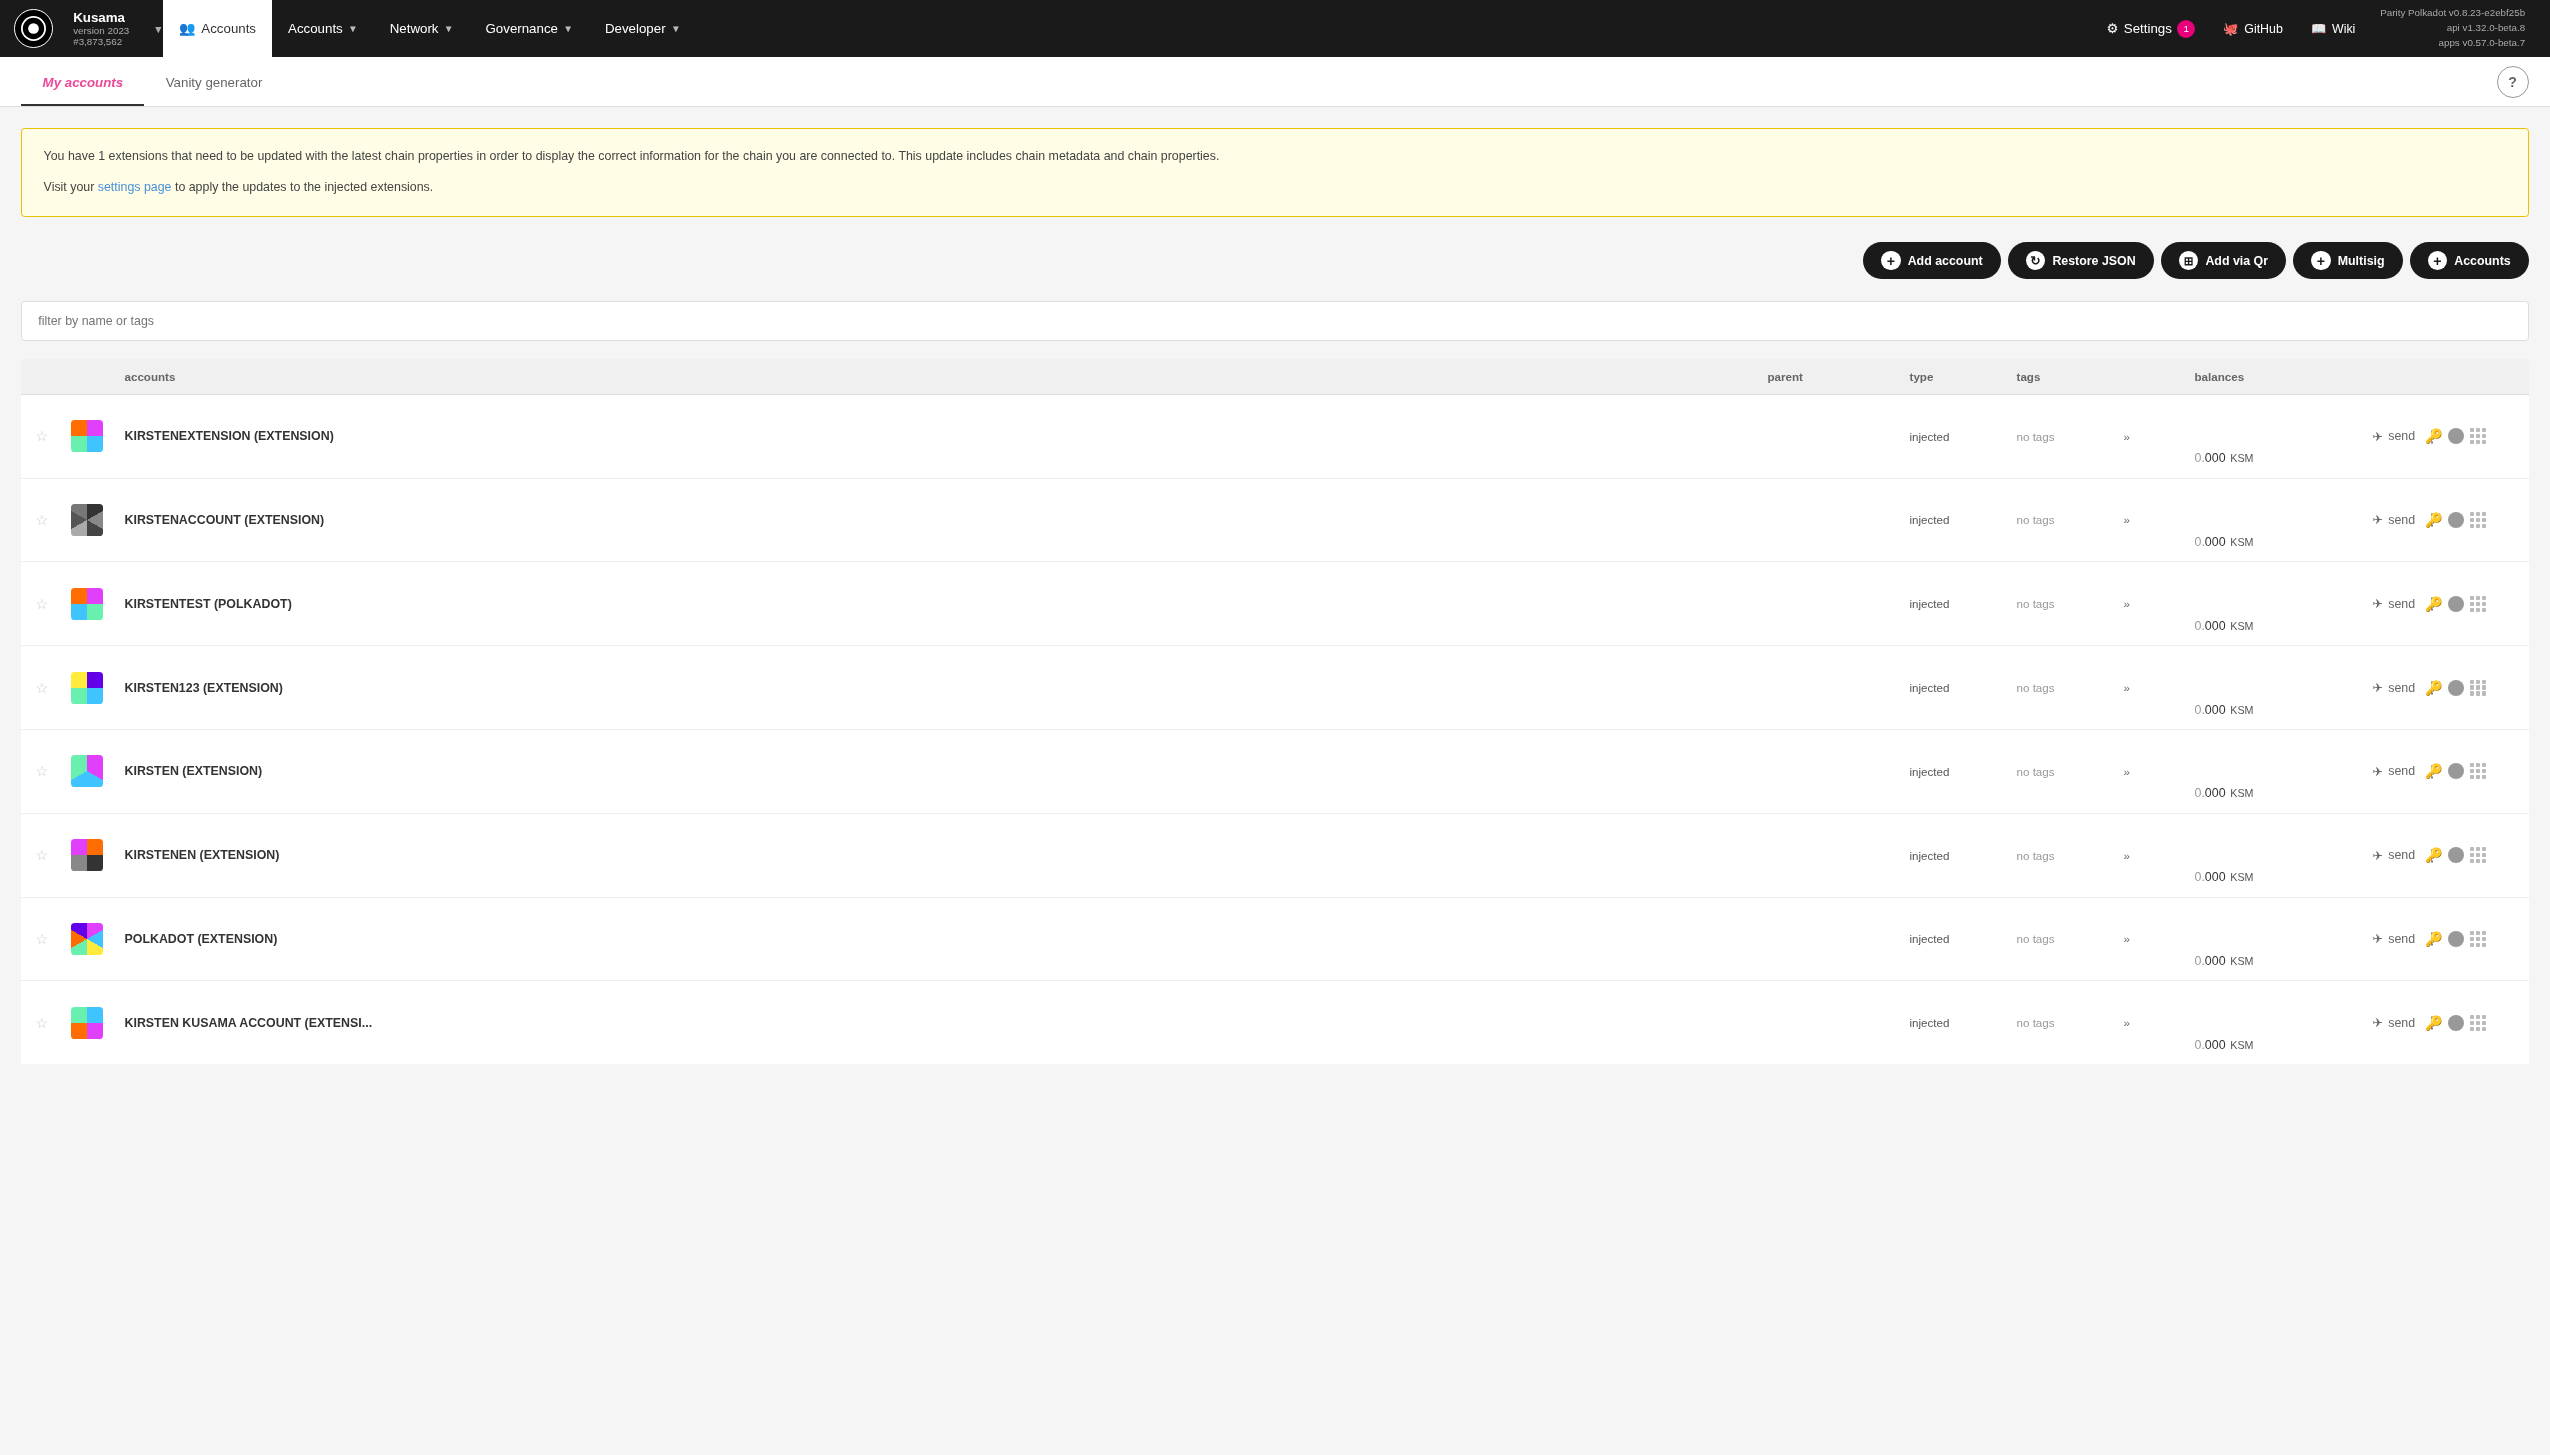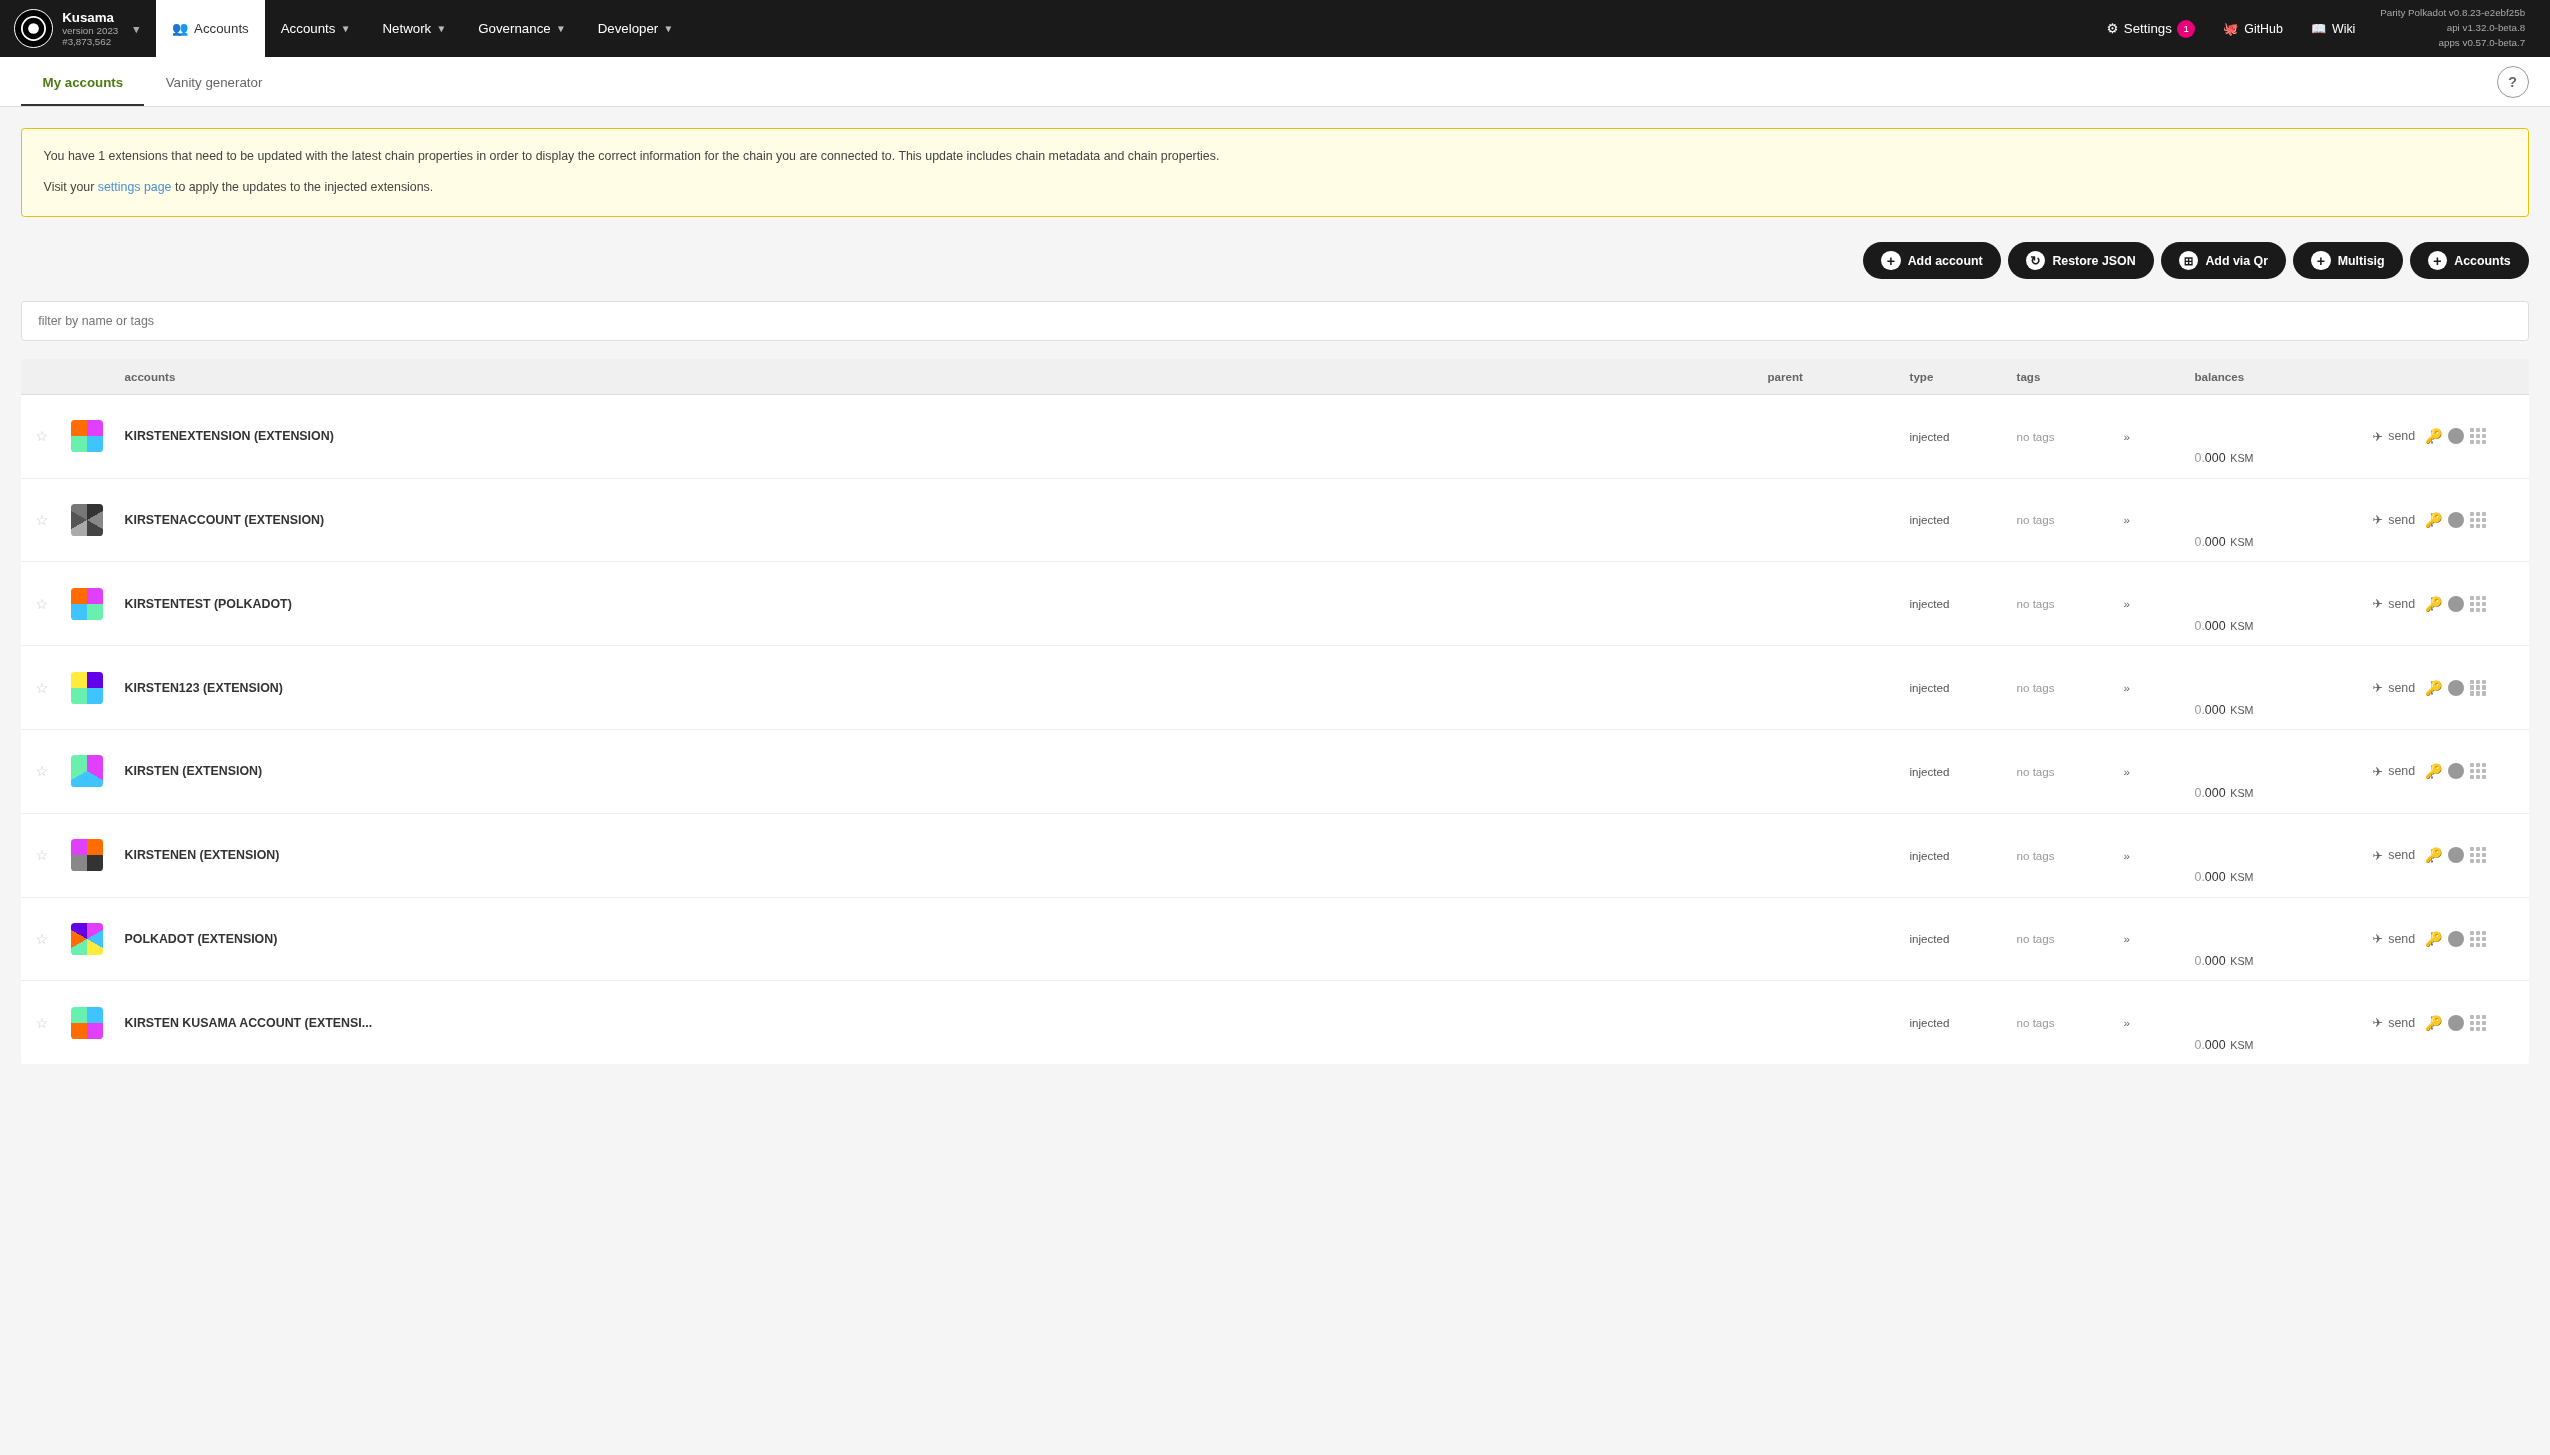--- a/index.html
+++ b/index.html
@@ -1,20 +1,20 @@
 <!DOCTYPE html>
 <html style="font-size:14.2px"><head>
   <meta charset="utf-8">
   <style>
     * { box-sizing: border-box; margin: 0; padding: 0; }
     body { font-family: -apple-system, BlinkMacSystemFont, 'Segoe UI', sans-serif; background: #f5f5f5; font-size: 12.4px; color: #333; }
 
     
     .header { display: flex; align-items: center; background: #1a1a1a; color: #fff; height: 57px; padding: 0 14.2px; gap: 0; }
-    .logo-area { display: flex; align-items: center; gap: 9px; min-width: 142px; cursor: pointer; }
+    .logo-area { display: flex; align-items: center; gap: 20px; min-width: 142px; cursor: pointer; }
     .logo-circle { width: 39px; height: 39px; border-radius: 50%; background: #000; border: 1.8px solid #fff; display: flex; align-items: center; justify-content: center; flex-shrink: 0; }
     .logo-text { display: flex; flex-direction: column; }
     .logo-name { font-size: 13.3px; font-weight: 700; color: #fff; }
     .logo-version { font-size: 9.8px; color: #aaa; }
     .logo-block { font-size: 9.8px; color: #aaa; }
     .logo-chevron { color: #aaa; font-size: 10.7px; margin-left: 3.6px; }
 
     .header-nav { display: flex; align-items: center; flex: 1; gap: 0; }
     .nav-item { display: flex; align-items: center; gap: 5.3px; padding: 0 16px; height: 57px; color: #fff; font-size: 13.3px; cursor: pointer; white-space: nowrap; position: relative; }
     .nav-item.active { background: #fff; color: #333; }
@@ -22,21 +22,21 @@
 
     .header-right { display: flex; align-items: center; gap: 0; margin-left: auto; }
     .settings-btn { display: flex; align-items: center; gap: 5.3px; padding: 0 14.2px; height: 57px; color: #fff; font-size: 13.3px; cursor: pointer; }
     .badge { background: #e6007a; color: #fff; border-radius: 50%; width: 18px; height: 18px; font-size: 9.8px; display: flex; align-items: center; justify-content: center; }
     .github-btn, .wiki-btn { display: flex; align-items: center; gap: 5.3px; padding: 0 14.2px; height: 57px; color: #fff; font-size: 12.4px; cursor: pointer; }
     .version-info { font-size: 9.8px; color: #aaa; text-align: right; line-height: 1.5; padding: 0 10.7px; }
 
     
     .tabs-bar { background: #fff; border-bottom: 0.9px solid #ddd; padding: 0 21.3px; display: flex; align-items: flex-end; gap: 0; position: relative; }
     .tab { padding: 18px 21.3px 14.2px; font-size: 13.3px; cursor: pointer; color: #666; border-bottom: 2.7px solid transparent; white-space: nowrap; }
-    .tab.active { color: #4d7c0f; border-bottom: 2.7px solid #333; font-weight: 600; }
+    .tab.active { color: #ec4899; border-bottom: 2.7px solid #333; font-weight: 600; font-style: italic; }
     .help-btn { margin-left: auto; align-self: center; width: 32px; height: 32px; border-radius: 50%; border: 1.8px solid #999; display: flex; align-items: center; justify-content: center; cursor: pointer; color: #666; font-size: 14.2px; font-weight: 700; }
 
     
     .main { padding: 21.3px; }
 
     
     .warning-box { border: 1.3px solid #e6c200; background: #fffde6; border-radius: 3.6px; padding: 18px 21.3px; margin-bottom: 25px; font-size: 12.4px; color: #444; line-height: 1.6; }
     .warning-box a { color: #4a90d9; text-decoration: none; }
 
     

